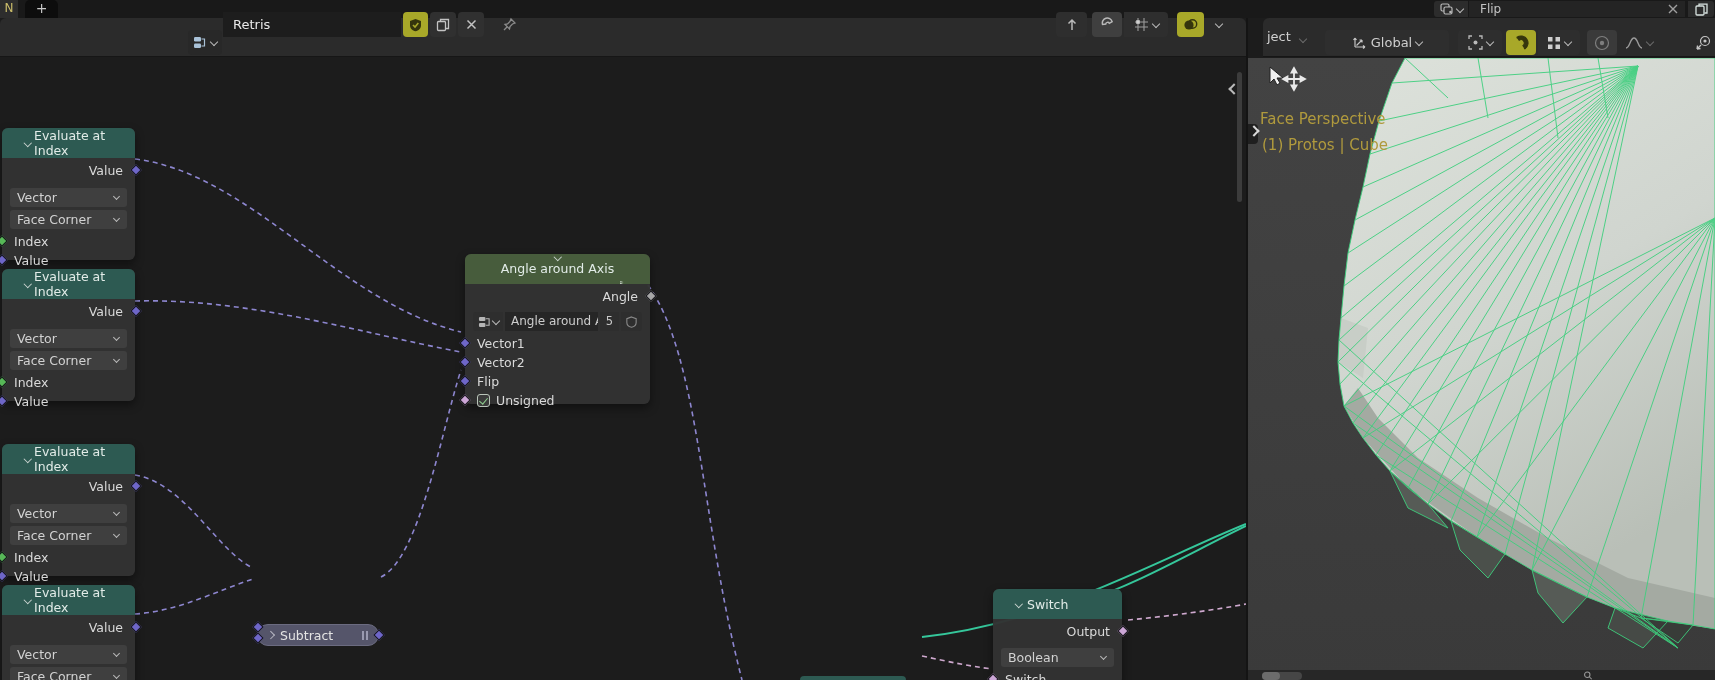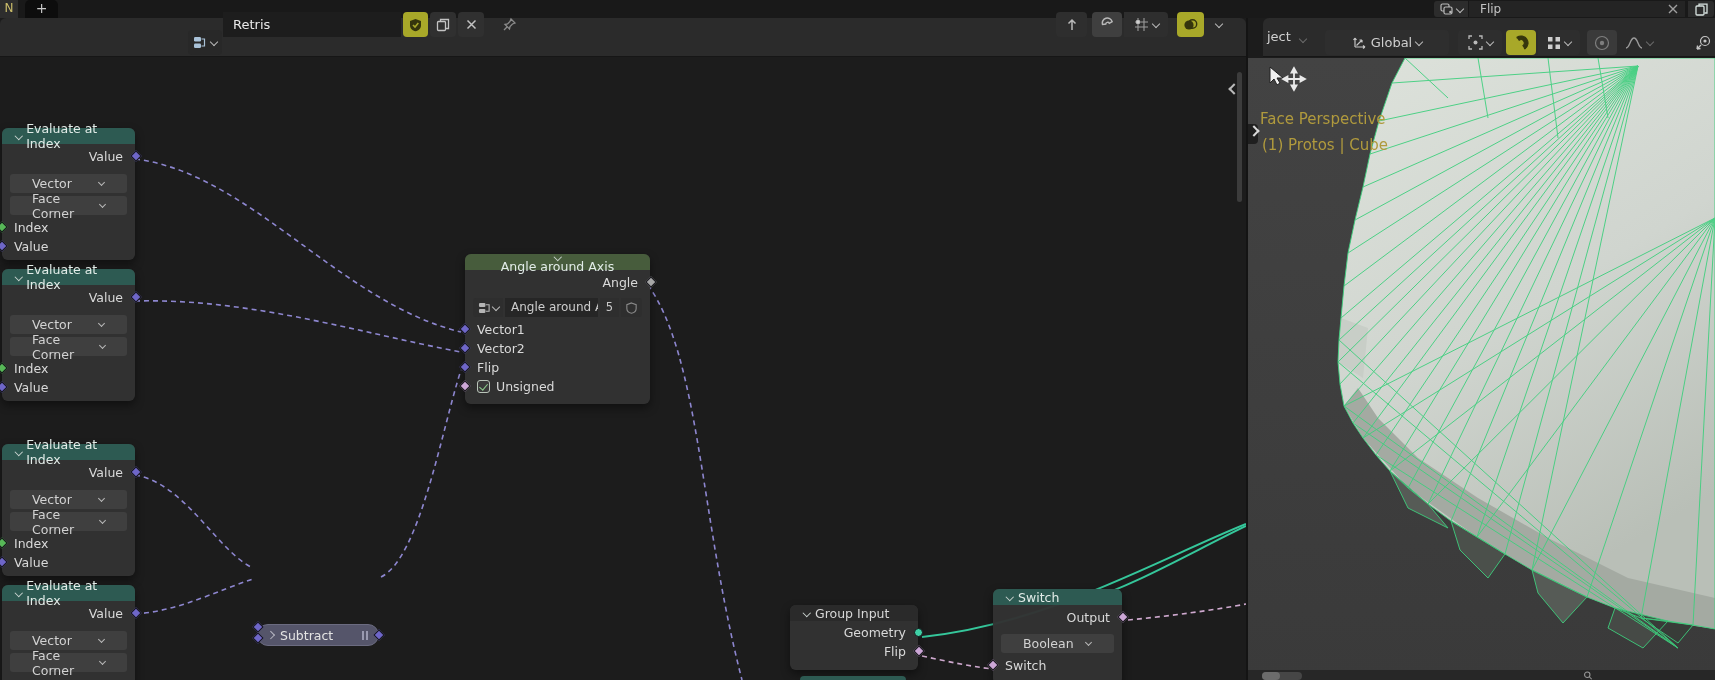--- a/index.html
+++ b/index.html
@@ -38,40 +38,40 @@
 
   #retris-field { position:absolute; left:223px; top:12px; width:178px; height:25px; background:#1d1d1d;
     color:#e9e9e9; font-size:13px; line-height:25px; padding-left:10px; }
 
   
   #ne-canvas { position:absolute; left:0; top:58px; width:1246px; height:622px; background:#1c1c1c; overflow:hidden; }
   #wires { position:absolute; left:0; top:0; }
 
   .node { position:absolute; background:rgba(51,51,51,0.97); border-radius:6px;
     box-shadow:0 4px 10px rgba(0,0,0,0.45); color:#d9d9d9; font-size:12.5px; }
-  .nhead { height:16px; border-radius:6px 6px 0 0; display:flex; align-items:center; gap:5px;
-    padding:0 13px; font-size:12.5px; color:#e2ece8; }
+  .nhead { height:30px; border-radius:6px 6px 0 0; display:flex; align-items:center; gap:5px;
+    padding:0 22px; font-size:12.5px; color:#e2ece8; }
   .nhead .chev::after { border-color:#cfd8d4; width:4.5px; height:4.5px; }
   .teal { background:#2d5a52; }
   .green { background:#475c3c;flex-direction:column; }
   .gray-h { background:#2a2a2a; color:#d6d6d6; }
   .orow { position:relative; height:19px; margin-top:3px; display:flex; align-items:center;
     justify-content:flex-end; padding-right:12px; }
   .irow { position:relative; height:19px; display:flex; align-items:center; padding-left:12px; }
   .sock { position:absolute; width:8px; height:8px; border:1px solid #15151a; transform:rotate(45deg); }
   .sock.r { right:-4.5px; top:5px; }
   .sock.l { left:-4.5px; top:5px; }
   .sock.round { border-radius:50%; transform:none; width:9px; height:9px; }
   .c-vec { background:#6e66c8; }
   .c-int { background:#57b857; }
   .c-bool { background:#cca6d6; }
   .c-geo { background:#3fd1a6; }
   .c-float { background:#a6a6a6; }
   .dd { height:19px; margin:0 8px 3px 8px; background:#3f3f3f; border-radius:3px; display:flex;
-    align-items:center; padding:0 22px; color:#d2d2d2; }
+    align-items:center; padding:0 7px; color:#d2d2d2; }
   .dd .chev { margin-left:auto; }
   .dd .chev::after { width:4px; height:4px; }
 
   
   .dbrow { display:flex; align-items:center; height:19px; margin:6px 8px 3px 8px; gap:2px; }
   .db-icon { width:30px; height:19px; background:#2e2e2e; border-radius:3px 0 0 3px; display:flex;
     align-items:center; justify-content:center; gap:1px; }
   .db-name { flex:1; height:19px; background:#262626; color:#cdcdcd; font-size:12px; line-height:19px;
     padding-left:6px; white-space:nowrap; overflow:hidden; }
   .db-count { width:19px; height:19px; background:#2e2e2e; color:#c9c9c9; font-size:11.5px;
@@ -436,34 +436,20 @@
       <span>Subtract</span>
       <span id="sub-bars">
           <i></i>
           <i></i>
         </span>
       <span class="sock c-vec" style="left:-4.5px;top:-2px;"></span>
       <span class="sock c-vec" style="left:-4.5px;top:9px;"></span>
       <span class="sock c-vec" style="right:-4.5px;top:6px;"></span>
     </div>
 
-    <div class="node" style="left:790px;top:547px;width:128px;height:65px;">
-      <div class="nhead gray-h">
-        <span class="chev"></span>
-        <span>Group Input</span>
-      </div>
-      <div class="orow" style="margin-top:2px;">
-        <span>Geometry</span>
-        <span class="sock r round c-geo"></span>
-      </div>
-      <div class="orow" style="margin-top:0;">
-        <span>Flip</span>
-        <span class="sock r c-bool"></span>
-      </div>
-    </div>
 
     <div style="position:absolute;left:800px;top:618px;width:106px;height:4px;background:#2d5a52;border-radius:4px 4px 0 0;"></div>
 
     <div class="node" style="left:993px;top:531px;width:129px;height:95px;">
       <div class="nhead teal">
         <span class="chev"></span>
         <span>Switch</span>
       </div>
       <div class="orow">
         <span>Output</span>

